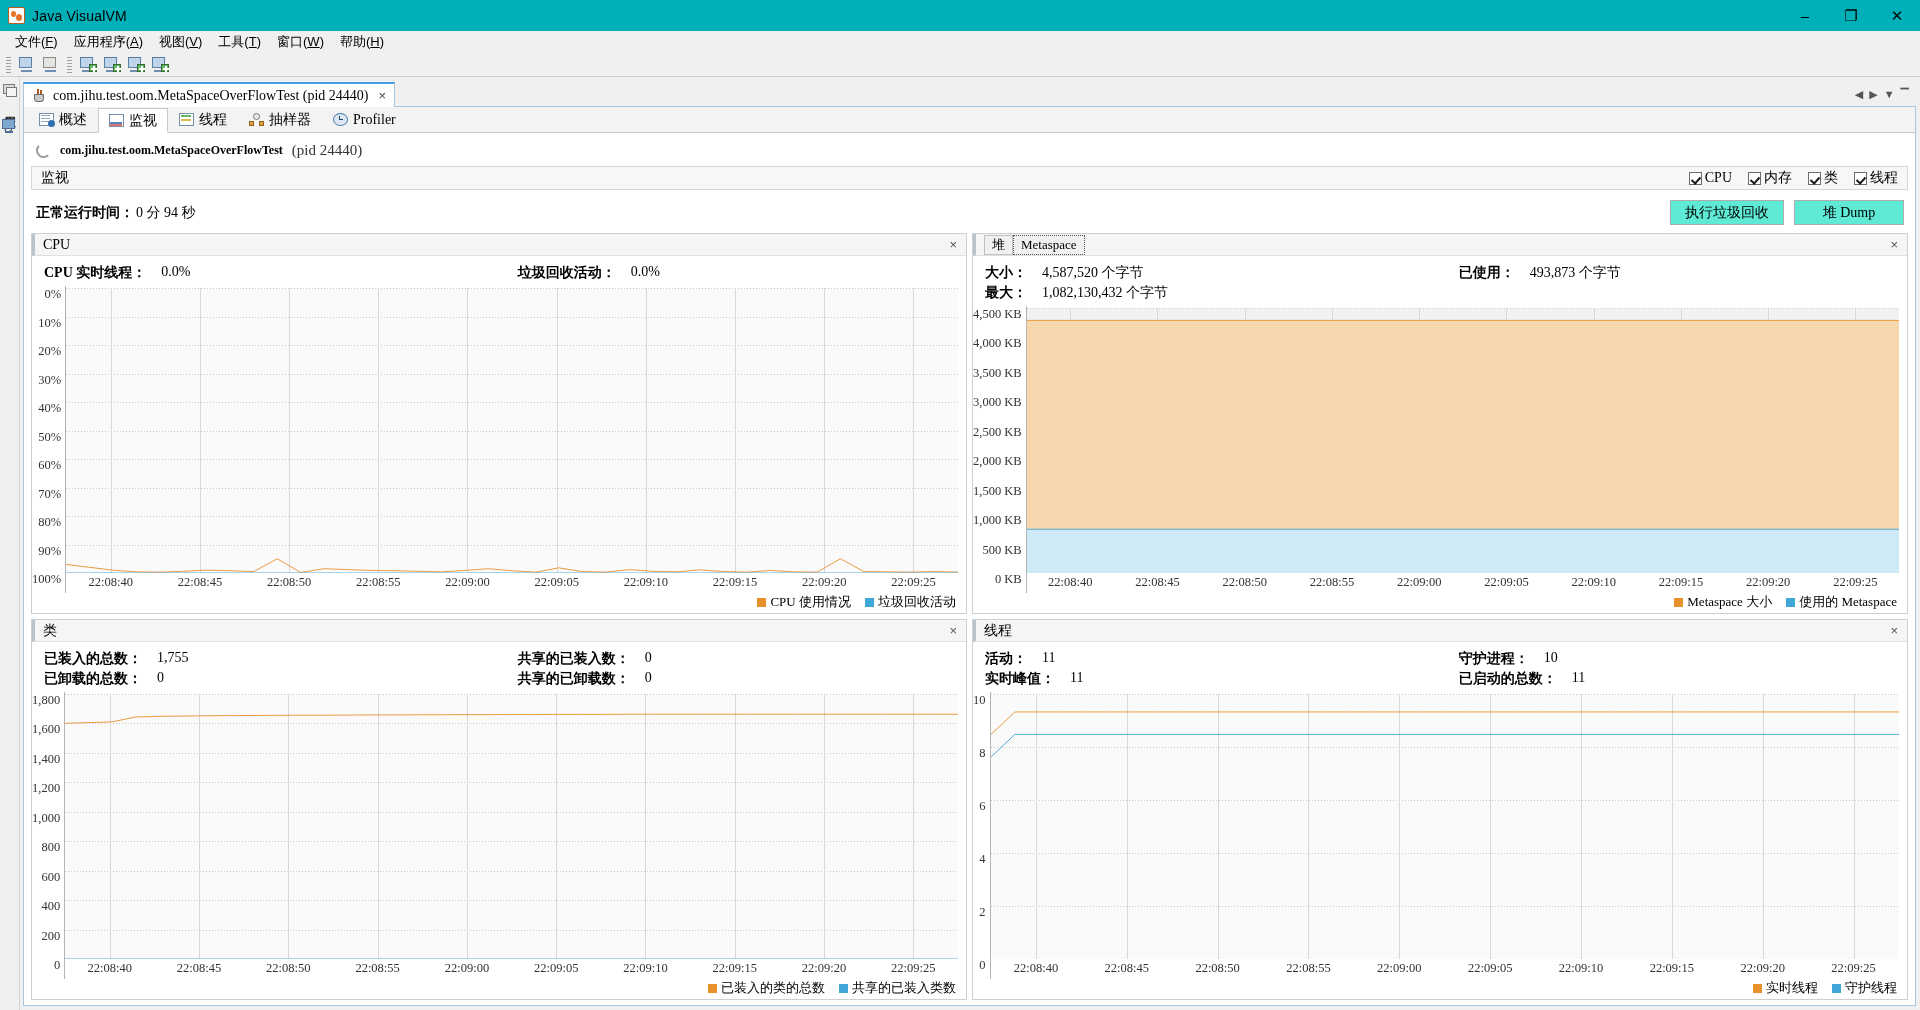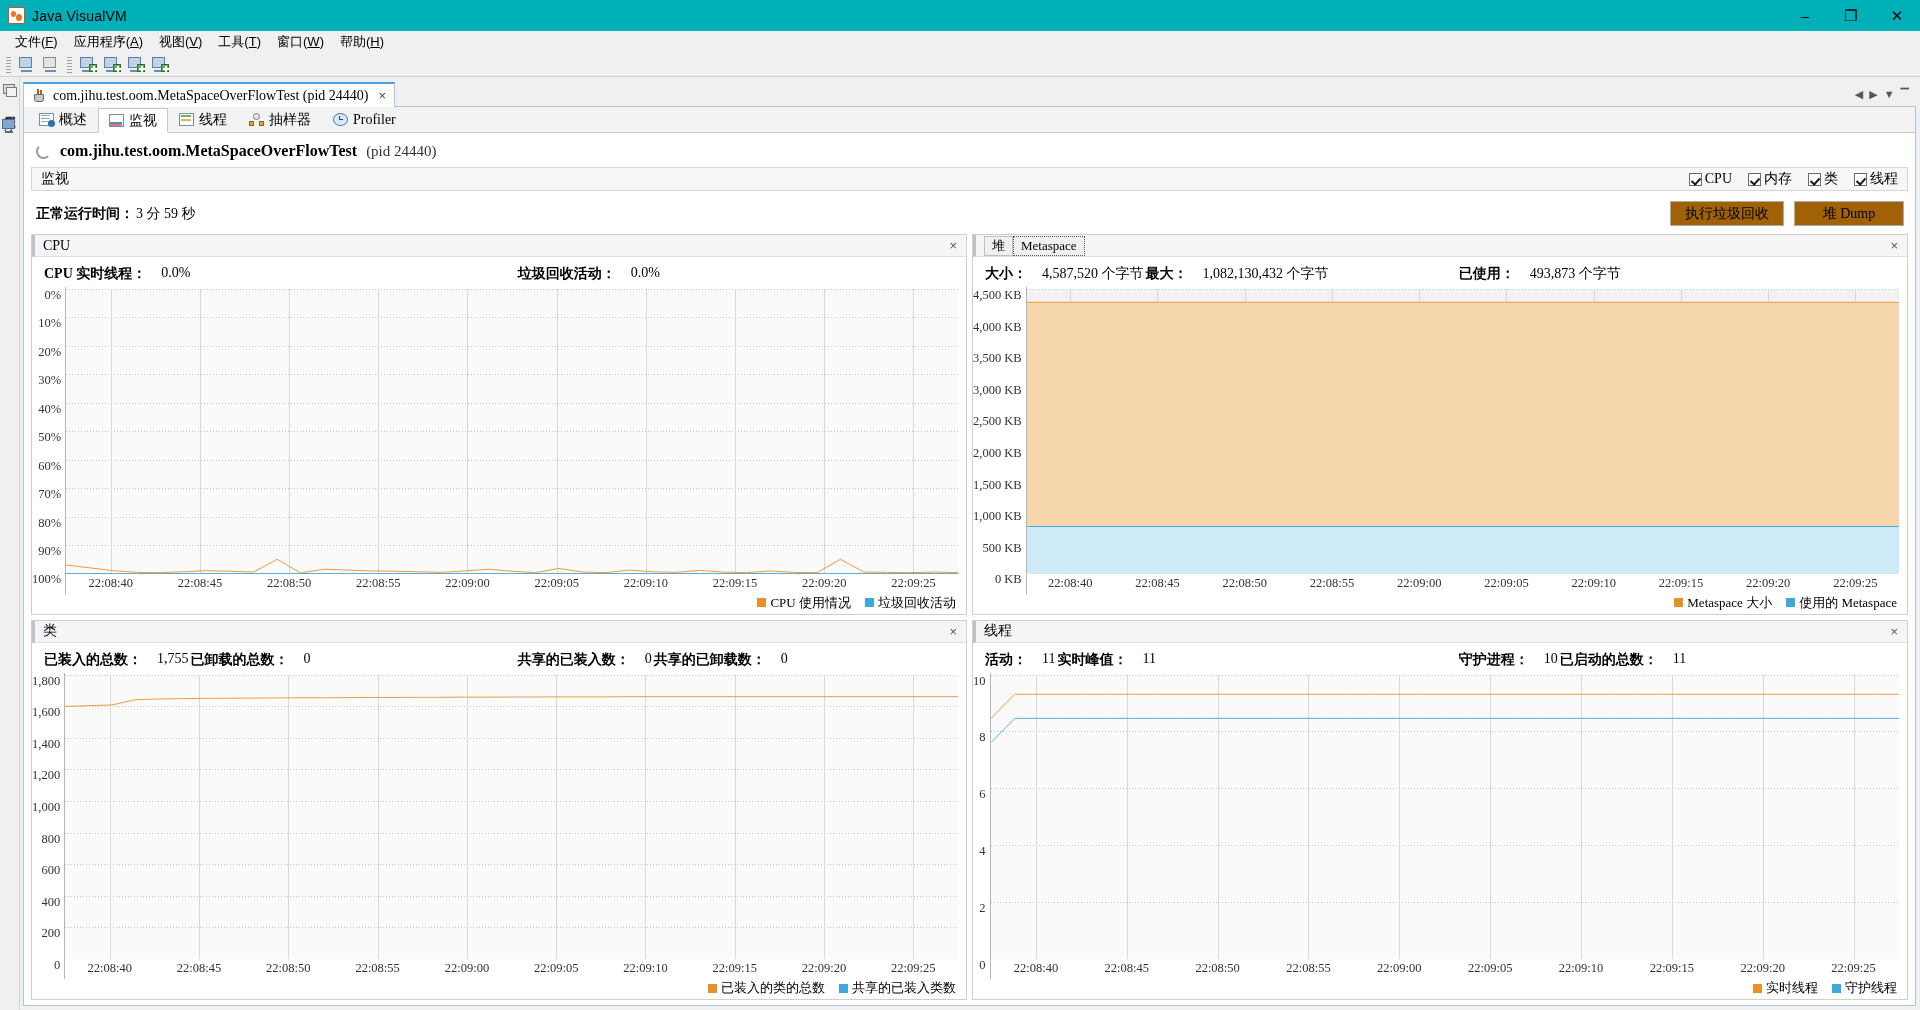--- a/index.html
+++ b/index.html
@@ -104,42 +104,42 @@
   .ic.sampler .f { position:absolute; left:4px; top:0; width:7px; height:7px; border:1px solid #7a7a7a; border-radius:50%; background:#e8e8e8;}
   .ic.sampler .b { position:absolute; left:0; bottom:0; width:5px; height:5px; background:#e0a040; border:1px solid #8a6420;}
   .ic.sampler .b2{ position:absolute; right:0; bottom:0; width:5px; height:5px; background:#e0a040; border:1px solid #8a6420;}
   .ic.profiler .f { position:absolute; inset:0; border:1px solid #4a7aa8; border-radius:50%; background:#dce9f4;}
   .ic.profiler .h { position:absolute; left:6px; top:3px; width:1px; height:4px; background:#24486b;}
   .ic.profiler .h2{ position:absolute; left:6px; top:6px; width:4px; height:1px; background:#24486b;}
 
   
   .appheader { display:flex; align-items:center; gap:9px; padding:9px 0 7px 12px; flex:0 0 auto;}
   .spinner { width:15px; height:15px; border:2px solid #999; border-top-color:transparent; border-right-color:transparent; border-radius:50%;}
-  .appheader .ah-name { font-family:"Liberation Serif",serif; font-size:16px; font-weight:bold; }
+  .appheader .ah-name { font-family:"Liberation Serif",serif; font-size:12px; font-weight:bold; }
   .appheader .ah-pid { font-family:"Liberation Serif",serif; font-size:15px; color:#333; }
 
   
   .sectionband {
     margin:0 7px; height:24px; background:#f7f7f7; border:1px solid #d6d6d6;
     display:flex; align-items:center; padding:0 9px; flex:0 0 auto; font-size:13px;
   }
   .sectionband .sb-title { font-family:"Liberation Serif",serif; font-size:14px; }
   .sectionband .sb-spacer { flex:1 1 auto; }
   .cbitem { display:flex; align-items:center; gap:3px; margin-left:16px; font-family:"Liberation Serif",serif; font-size:14px;}
   .cbbox { width:13px; height:13px; border:1px solid #6b6b6b; background:#fff; position:relative;}
   .cbbox:after { content:""; position:absolute; left:3px; top:2px; width:4px; height:7px;
      border:solid #1a1a1a; border-width:0 2px 2px 0; transform:rotate(42deg);}
 
   
   .uptimerow { display:flex; align-items:center; padding:10px 11px 8px 12px; flex:0 0 auto;}
   .uptimerow .ut-label { font-family:"Liberation Serif",serif; font-weight:bold; font-size:14px;}
   .uptimerow .ut-value { font-family:"Liberation Serif",serif; font-size:14px; margin-left:2px;}
   .uptimerow .ut-spacer { flex:1 1 auto;}
   .btn {
-    height:25px; min-width:110px; padding:0 14px; background:#a16207; border:1px solid #adadad;
+    height:25px; min-width:110px; padding:0 14px; background:#5eead4; border:1px solid #adadad;
     font-family:"Liberation Serif",serif; font-size:14px; margin-left:10px;
     display:flex; align-items:center; justify-content:center;
   }
 
   
   .chartsgrid { flex:1 1 auto; display:grid; grid-template-columns:1fr 1fr; grid-template-rows:1fr 1fr;
      gap:5px; padding:0 7px 5px 7px; min-height:0; }
   .panel { border:1px solid #cfcfcf; background:#fff; display:flex; flex-direction:column; min-height:0; min-width:0;}
   .panelhead { height:22px; background:#f5f5f5; border-bottom:1px solid #e0e0e0; display:flex; align-items:center;
      padding:0 6px 0 8px; flex:0 0 auto; border-left:3px solid #b9c4cc;}
@@ -151,21 +151,21 @@
      border:1px solid transparent; display:flex; align-items:center;}
   .ptab.plainsel { border:1px solid #c0c0c0; background:#f0f0f0;}
   .ptab.dotsel { border:1px dotted #555; background:#f0f0f0;}
 
   .statsrow { display:flex; padding:8px 0 4px 0; flex:0 0 auto; font-family:"Liberation Serif",serif; font-size:14px;}
   .statcell { display:flex; align-items:flex-start; }
   .statcell b { font-weight:bold;}
   .statcell span { margin-left:15px; }
   .stat-left { padding-left:12px; width:52%; }
   .stat-right { }
-  .stacked { display:flex; flex-direction:row; gap:2px;text-align:center;}
+  .stacked { display:flex; flex-direction:column; gap:2px;text-align:center;}
 
   .chartarea { flex:1 1 auto; position:relative; min-height:0; padding:0 8px 0 0;}
   .plotwrap { position:absolute; inset:0 8px 0 0; display:flex; }
   .yaxis { flex:0 0 auto; display:flex; flex-direction:column; justify-content:space-between;
      align-items:flex-end; font-family:"Liberation Serif",serif; font-size:12.5px; color:#333;
      padding-right:4px; padding-bottom:20px; padding-top:2px;}
   .yaxis span { line-height:1; transform:translateY(-50%); height:0;}
   .plot { flex:1 1 auto; position:relative; border-left:1px solid #b5b5b5; }
   .plotinner { position:absolute; left:0; right:0; top:2px; bottom:20px; background:#fafafa; overflow:hidden;}
   .plotinner.shaded { background:#f2f2f2;}
@@ -353,21 +353,21 @@
             <span>类</span>
           </div>
           <div class="cbitem">
             <span class="cbbox"></span>
             <span>线程</span>
           </div>
         </div>
 
         <div class="uptimerow">
           <div class="ut-label">正常运行时间：</div>
-          <div class="ut-value">3 分 59 秒</div>
+          <div class="ut-value">0 分 94 秒</div>
           <div class="ut-spacer"></div>
           <div class="btn">执行垃圾回收</div>
           <div class="btn">堆 Dump</div>
         </div>
 
         <div class="chartsgrid">
 
           <div class="panel">
             <div class="panelhead">
               <span class="ph-title">CPU</span>

